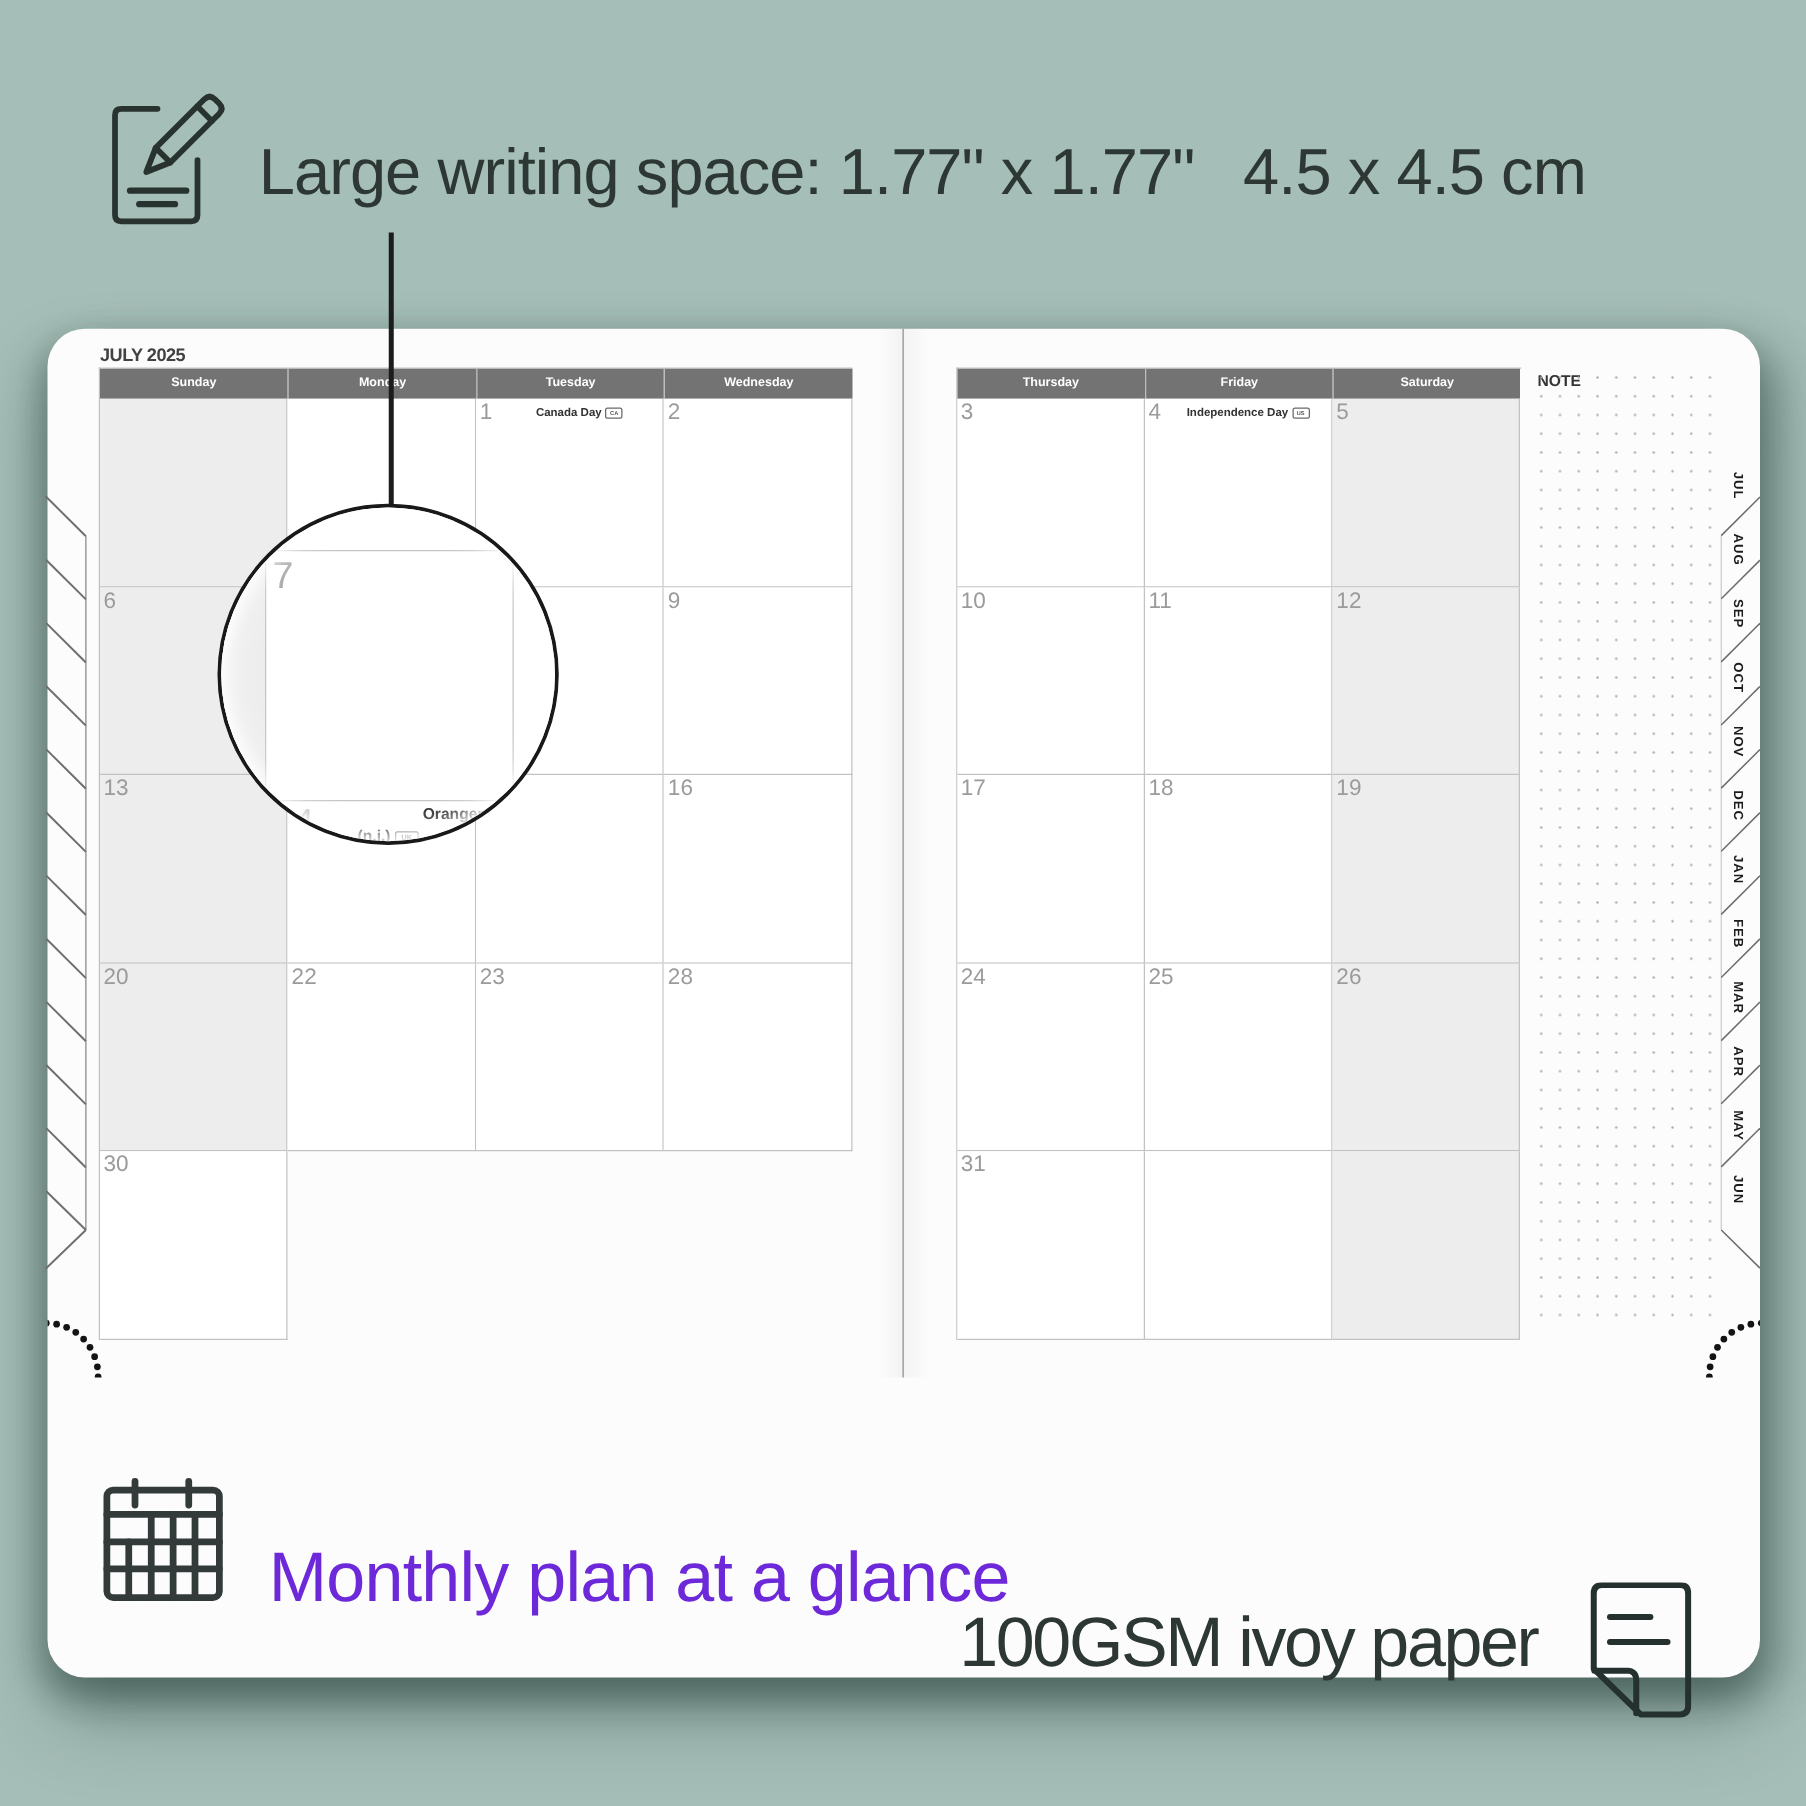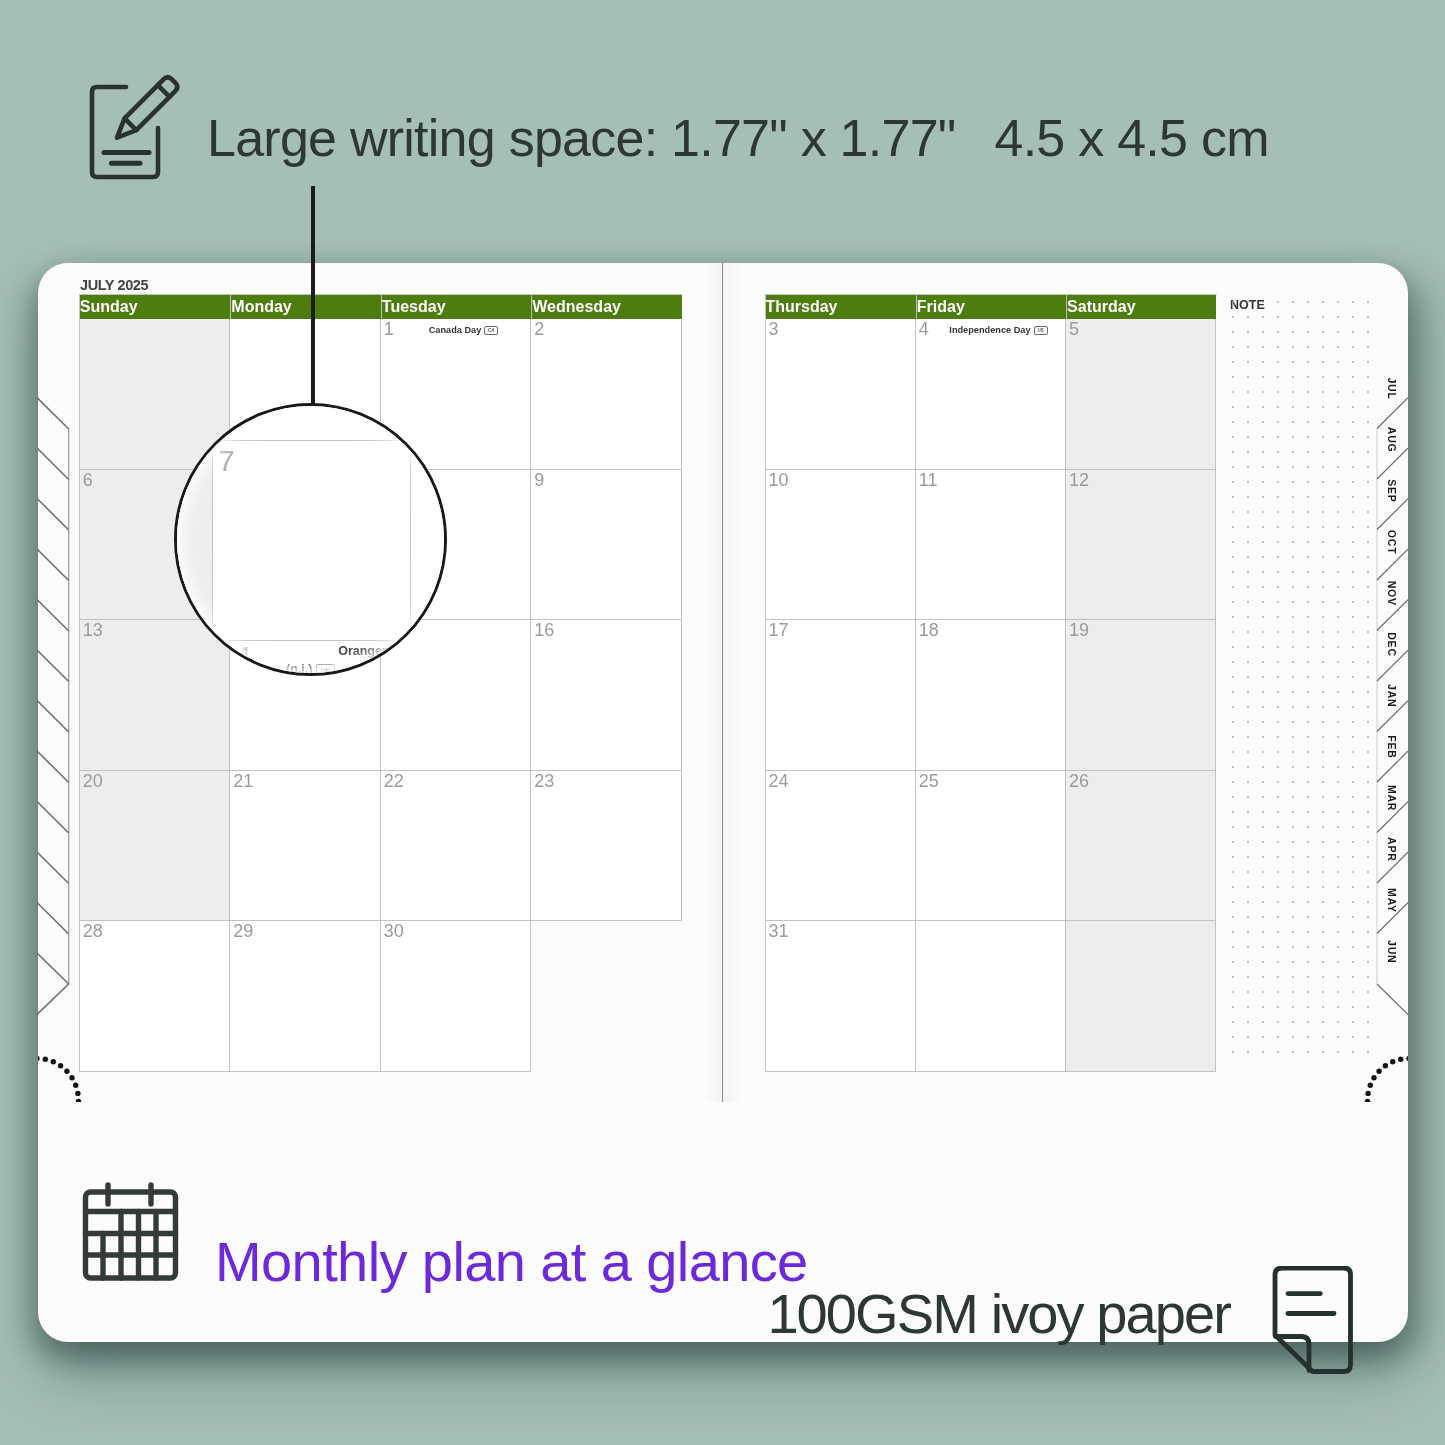--- a/index.html
+++ b/index.html
@@ -5,21 +5,21 @@
   html,body{margin:0;padding:0}
   .stage{position:relative;width:1445px;height:1445px;background:#a5beb7;overflow:hidden;font-family:"Liberation Sans",sans-serif}
   .abs{position:absolute}
   .headline{position:absolute;left:207px;top:112px;font-size:52px;color:#2d3835;letter-spacing:-0.75px;white-space:nowrap;line-height:1}
   .page{position:absolute;left:38px;top:263px;width:1370px;height:1079px;background:#fcfcfc;border-radius:30px;
         box-shadow:0 16px 24px rgba(47,70,64,.26), 0 34px 58px rgba(47,70,64,.34), 18px 14px 34px rgba(47,70,64,.3), -10px 12px 26px rgba(47,70,64,.22);}
   .gutter{position:absolute;left:684px;top:0;width:1px;height:839px;background:#8f8f8f}
   .gutterShade{position:absolute;left:664px;top:0;width:41px;height:839px;
       background:linear-gradient(to right, rgba(0,0,0,0) 0%, rgba(0,0,0,0.035) 48%, rgba(0,0,0,0.035) 52%, rgba(0,0,0,0) 100%)}
   .cal{position:absolute;display:grid}
-  .cal .hd{background:#4d7c0f;color:#fff;font-weight:bold;font-size:16px;line-height:24px;border-left:1px solid #bdbdbd}
+  .cal .hd{background:#737373;color:#fff;font-weight:bold;font-size:10px;text-align:center;line-height:24px;border-left:1px solid #bdbdbd}
   .cal .hd:first-child{border-left:none}
   .cal .c{position:relative;border-right:1px solid #c2c2c2;border-bottom:1px solid #c2c2c2;background:#fff}
   .cal .c.sh{background:#ededed}
   .num{position:absolute;left:3px;top:0px;font-size:18px;color:#9b9b9b}
   .hol{position:absolute;top:5.5px;width:100%;text-align:center;font-size:9.2px;font-weight:bold;color:#333;white-space:nowrap}
   .flag{display:inline-block;vertical-align:0.5px;width:12px;height:7px;border:1px solid #6a6a6a;border-radius:2px;font-size:4.5px;line-height:7px;text-align:center;color:#555;font-weight:bold;letter-spacing:0}
   .note-label{position:absolute;left:1188px;top:35px;font-size:12.5px;font-weight:bold;color:#343434;background:#fcfcfc;padding:0 4px}
   .ttl{position:absolute;left:42px;top:14px;font-size:14.5px;font-weight:bold;color:#424242;letter-spacing:-0.4px}
   .pointer{position:absolute;left:310.5px;top:186px;width:4px;height:219px;background:#1c1c1c}
   .lens{position:absolute;left:174px;top:403px;width:267px;height:267px;border-radius:50%;background:#fff;border:3.5px solid #191919;overflow:hidden}
@@ -98,34 +98,28 @@
           <span class="num">15</span>
         </div>
       <div class="c">
           <span class="num">16</span>
         </div>
 
       <div class="c sh">
           <span class="num">20</span>
         </div>
       <div class="c">
-          <span class="num">21</span>
-        </div>
-      <div class="c">
           <span class="num">22</span>
         </div>
       <div class="c">
           <span class="num">23</span>
         </div>
 
       <div class="c">
           <span class="num">28</span>
-        </div>
-      <div class="c">
-          <span class="num">29</span>
         </div>
       <div class="c">
           <span class="num">30</span>
         </div>
     </div>
 
     <div class="cal" style="left:726.5px;top:31px;width:451px;height:777px;grid-template-columns:150.3px 150.3px 150.3px;grid-template-rows:24px 150.6px 150.6px 150.6px 150.6px 150.6px;border-left:1px solid #c2c2c2;border-top:1px solid #c2c2c2">
 
       <div class="hd" style="border-left:none">Thursday</div>
         <div class="hd">Friday</div>

